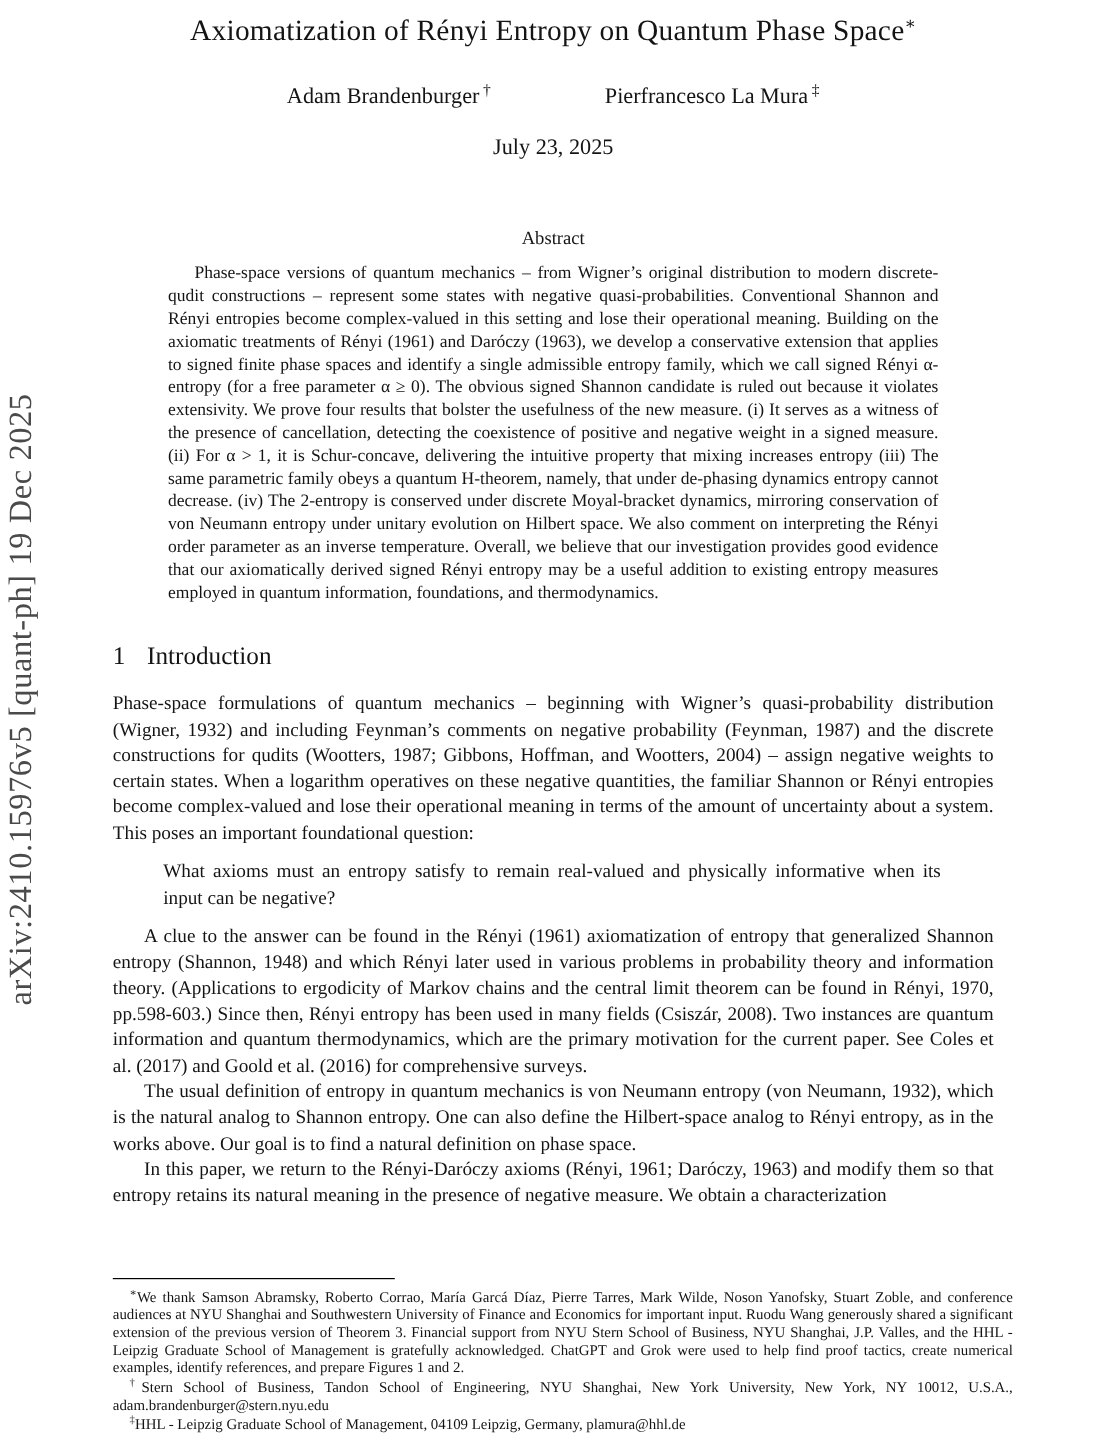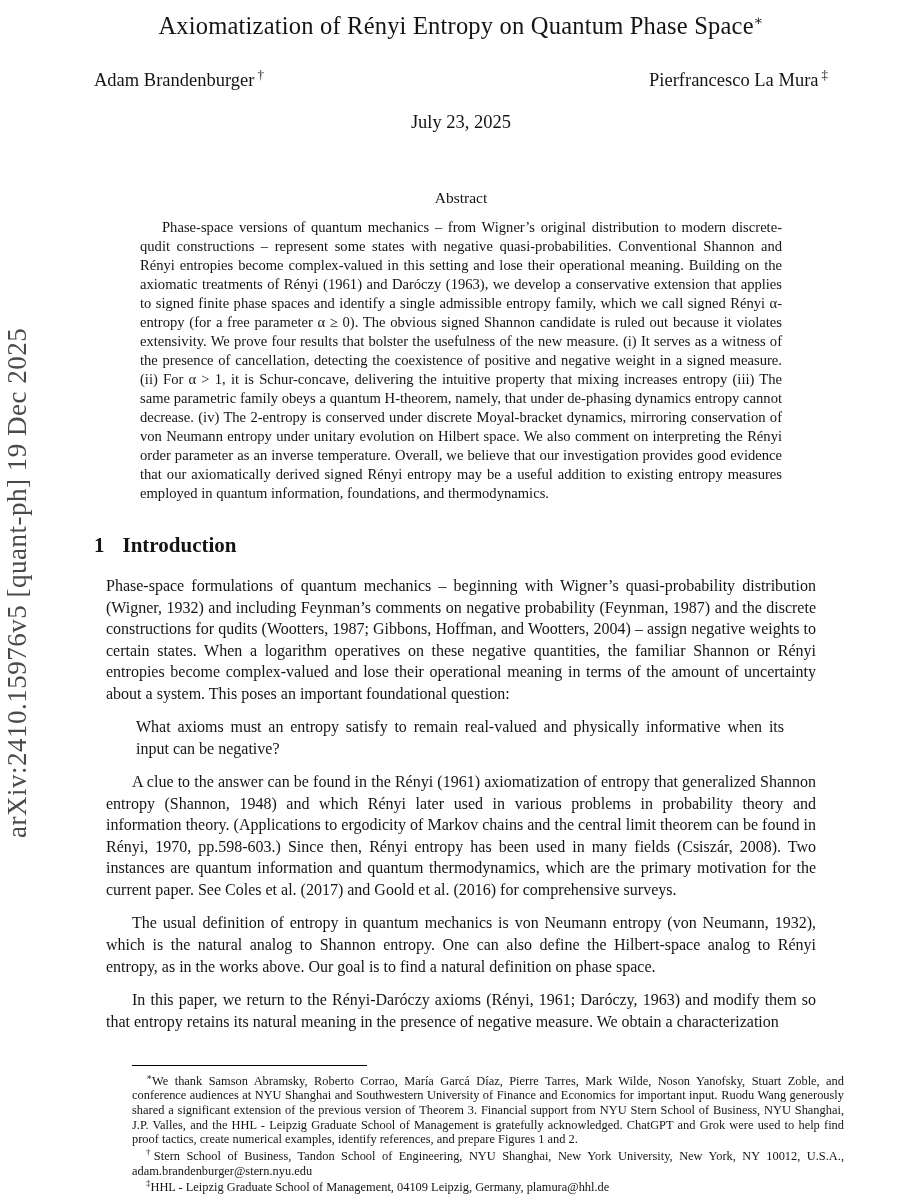--- a/index.html
+++ b/index.html
@@ -29,21 +29,21 @@
   .title {
     text-align: center;
     font-size: 24.5px;
     font-weight: 400;
     margin: 6px 0 0 0;
     letter-spacing: 0.2px;
   }
   .title sup { font-size: 58%; }
   .authors {
     display: flex;
-    justify-content: space-between;
+    justify-content: center;
     gap: 95px;
     margin-top: 27px;
     font-size: 18.5px;
   }
   .author sup { font-size: 70%; margin-left: 3px; }
   .date { text-align: center; margin-top: 21px; font-size: 18.5px; }
   .abstract-heading {
     text-align: center;
     font-weight: normal;
     font-size: 15.5px;
@@ -51,44 +51,43 @@
   }
   .abstract-text {
     margin: 11px 46px 0 46px;
     font-size: 14.6px;
     line-height: 1.3;
     text-align: justify;
     text-indent: 22px;
   }
   .section-heading {
     font-size: 21px;
-    font-weight: bold;
+    font-weight: normal;
     margin-top: 30px;
   }
   .section-number { margin-right: 18px; }
   .body-text p {
     font-size: 16px;
     line-height: 1.345;
     text-align: justify;
-    margin: 12px;
+    margin: 0;
   }
   .body-text p.first { margin-top: 14px; }
   .body-text p.indent { text-indent: 26px; }
   .quote {
     margin: 11px 44px 11px 42px !important;
     text-align: right;
   }
   .footnotes {
     position: absolute;
     left: 94px;
     right: 78px;
     bottom: 5px;
     font-size: 12.4px;
     line-height: 1.18;
-    margin-left: 38px;
   }
   .fnrule {
     width: 235px;
     height: 0;
     border-top: 1px solid #000;
     margin-bottom: 6px;
   }
   .footnote {
     text-align: justify;
     text-indent: 14px;

